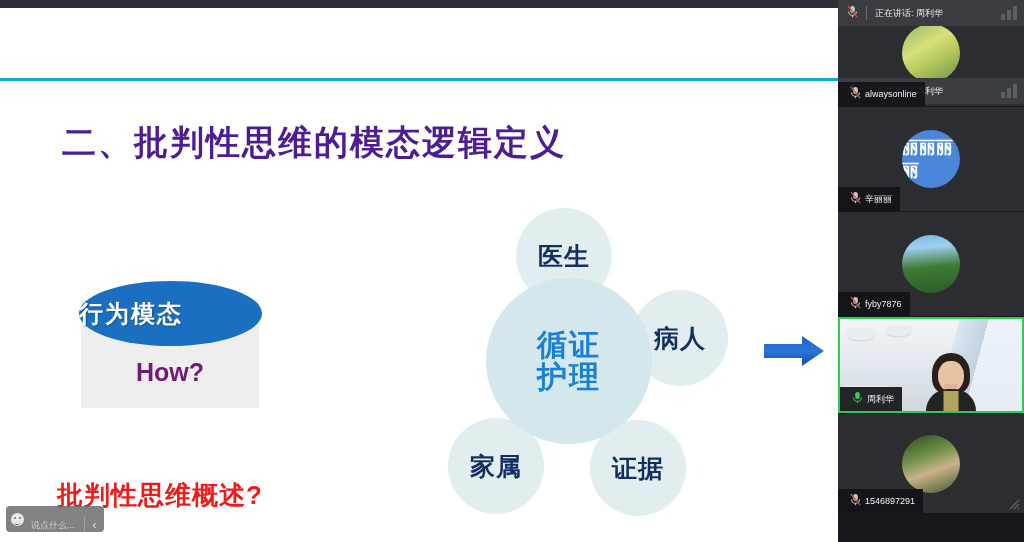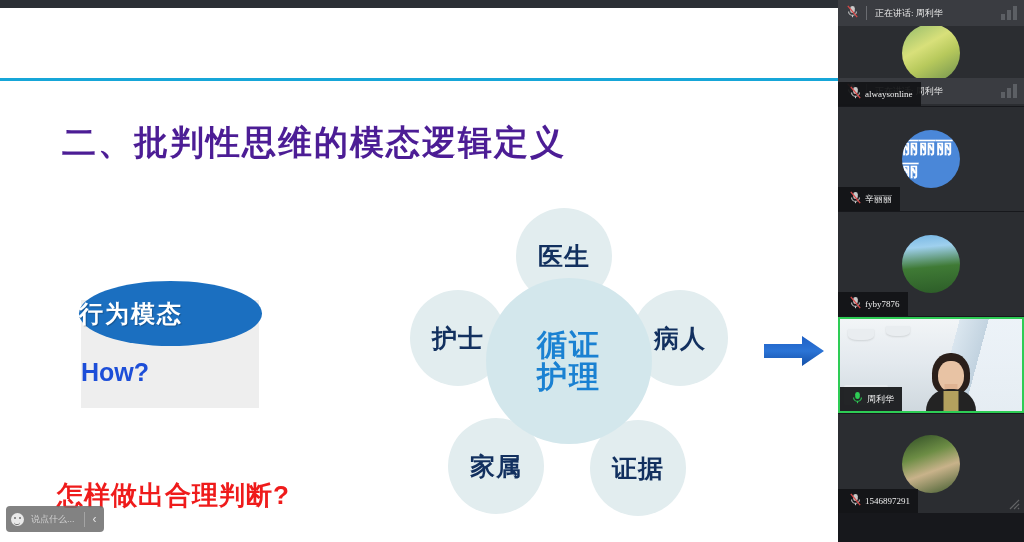--- a/index.html
+++ b/index.html
@@ -43,21 +43,21 @@
     position: absolute; left: 79px; top: 281px; width: 183px; height: 65px;
     background: #1b6fc0; border-radius: 50%;
     display: flex; align-items: center; justify-content: flex-start;
   }
   .callout-oval span {
     color: #ffffff; font-size: 24px; font-weight: bold; letter-spacing: 2px;
     text-shadow: 1px 1px 1px rgba(0,0,0,.25);
   }
   .callout-how {
     position: absolute; left: 81px; top: 358px; width: 178px;
-    color: #1d4ed8; font-size: 25px; font-weight: bold;
+    text-align: center; color: #701a75; font-size: 25px; font-weight: bold;
   }
 
   .bottom-question {
     position: absolute; left: 57px; top: 478px;
     color: #ef1b1b; font-size: 26px; font-weight: bold; letter-spacing: 1px;
     white-space: nowrap;
   }
 
   
   #cluster { position: absolute; left: 398px; top: 198px; width: 350px; height: 320px; }
@@ -79,21 +79,21 @@
   .sat-bl    { left: 50px;  top: 220px; }
   .sat-br    { left: 192px; top: 222px; justify-content: center; }
 
   
   .arrow-wrap { position: absolute; left: 764px; top: 334px; width: 62px; height: 34px; }
 
   
   .comment-bar {
     position: absolute; left: 6px; top: 506px; width: 98px; height: 26px;
     background: rgba(110,110,110,.86); border-radius: 4px;
-    display: flex; align-items: center;
+    display: flex; align-items: flex-end;
   }
   .comment-emoji {
     width: 22px; height: 100%; display: flex; align-items: center; justify-content: center;
   }
   .comment-emoji .face {
     width: 13px; height: 13px; border-radius: 50%; background: #e9e9e9; position: relative;
   }
   .comment-emoji .face::before {
     content:""; position:absolute; left:3px; top:4px; width:2px; height:2px; background:#6e6e6e; border-radius:50%;
     box-shadow: 5px 0 0 #6e6e6e;
@@ -107,21 +107,21 @@
     white-space: nowrap; overflow: hidden;
   }
   .comment-divider { width:1px; height:15px; background: rgba(255,255,255,.28); }
   .comment-chevron { width: 19px; color:#e4e4e4; font-size: 12px; text-align:center; }
 
   
   #sidebar {
     position: absolute; left: 838px; top: 0; width: 186px; height: 542px;
     background: #17181c;
   }
-  .tile { position: relative; width: 186px; background: #2b2d31; overflow: hidden; font-family: Liberation Serif, serif; }
+  .tile { position: relative; width: 186px; background: #2b2d31; overflow: hidden; }
   .tile-sep { height: 1px; background: #17181c; }
 
   .speaking-banner {
     position: absolute; left: 0; top: 0; width: 100%; height: 26px;
     background: #3a3c41; display: flex; align-items: center; z-index: 3;
   }
   .speaking-banner .mic { margin-left: 9px; }
   .speaking-banner .vline { width:1px; height:14px; background:#6a6c71; margin: 0 8px; }
   .speaking-banner .btxt { color:#e8e8e8; font-size: 9px; white-space: nowrap; }
   .speaking-banner .vol {
@@ -183,28 +183,25 @@
     <div class="title-underline"></div>
 
     <div class="section-heading">二、批判性思维的模态逻辑定义</div>
 
     <div class="callout-box"></div>
     <div class="callout-oval">
       <span>行为模态</span>
     </div>
     <div class="callout-how">How?</div>
 
-    <div class="bottom-question">怎样做出合理判断?</div>
+    <div class="bottom-question">批判性思维概述?</div>
 
     <div id="cluster">
       <div class="circ circ-sat sat-top">
         <span>医生</span>
-      </div>
-      <div class="circ circ-sat sat-left">
-        <span>护士</span>
       </div>
       <div class="circ circ-sat sat-right">
         <span>病人</span>
       </div>
       <div class="circ circ-sat sat-bl">
         <span>家属</span>
       </div>
       <div class="circ circ-sat sat-br">
         <span>证据</span>
       </div>

